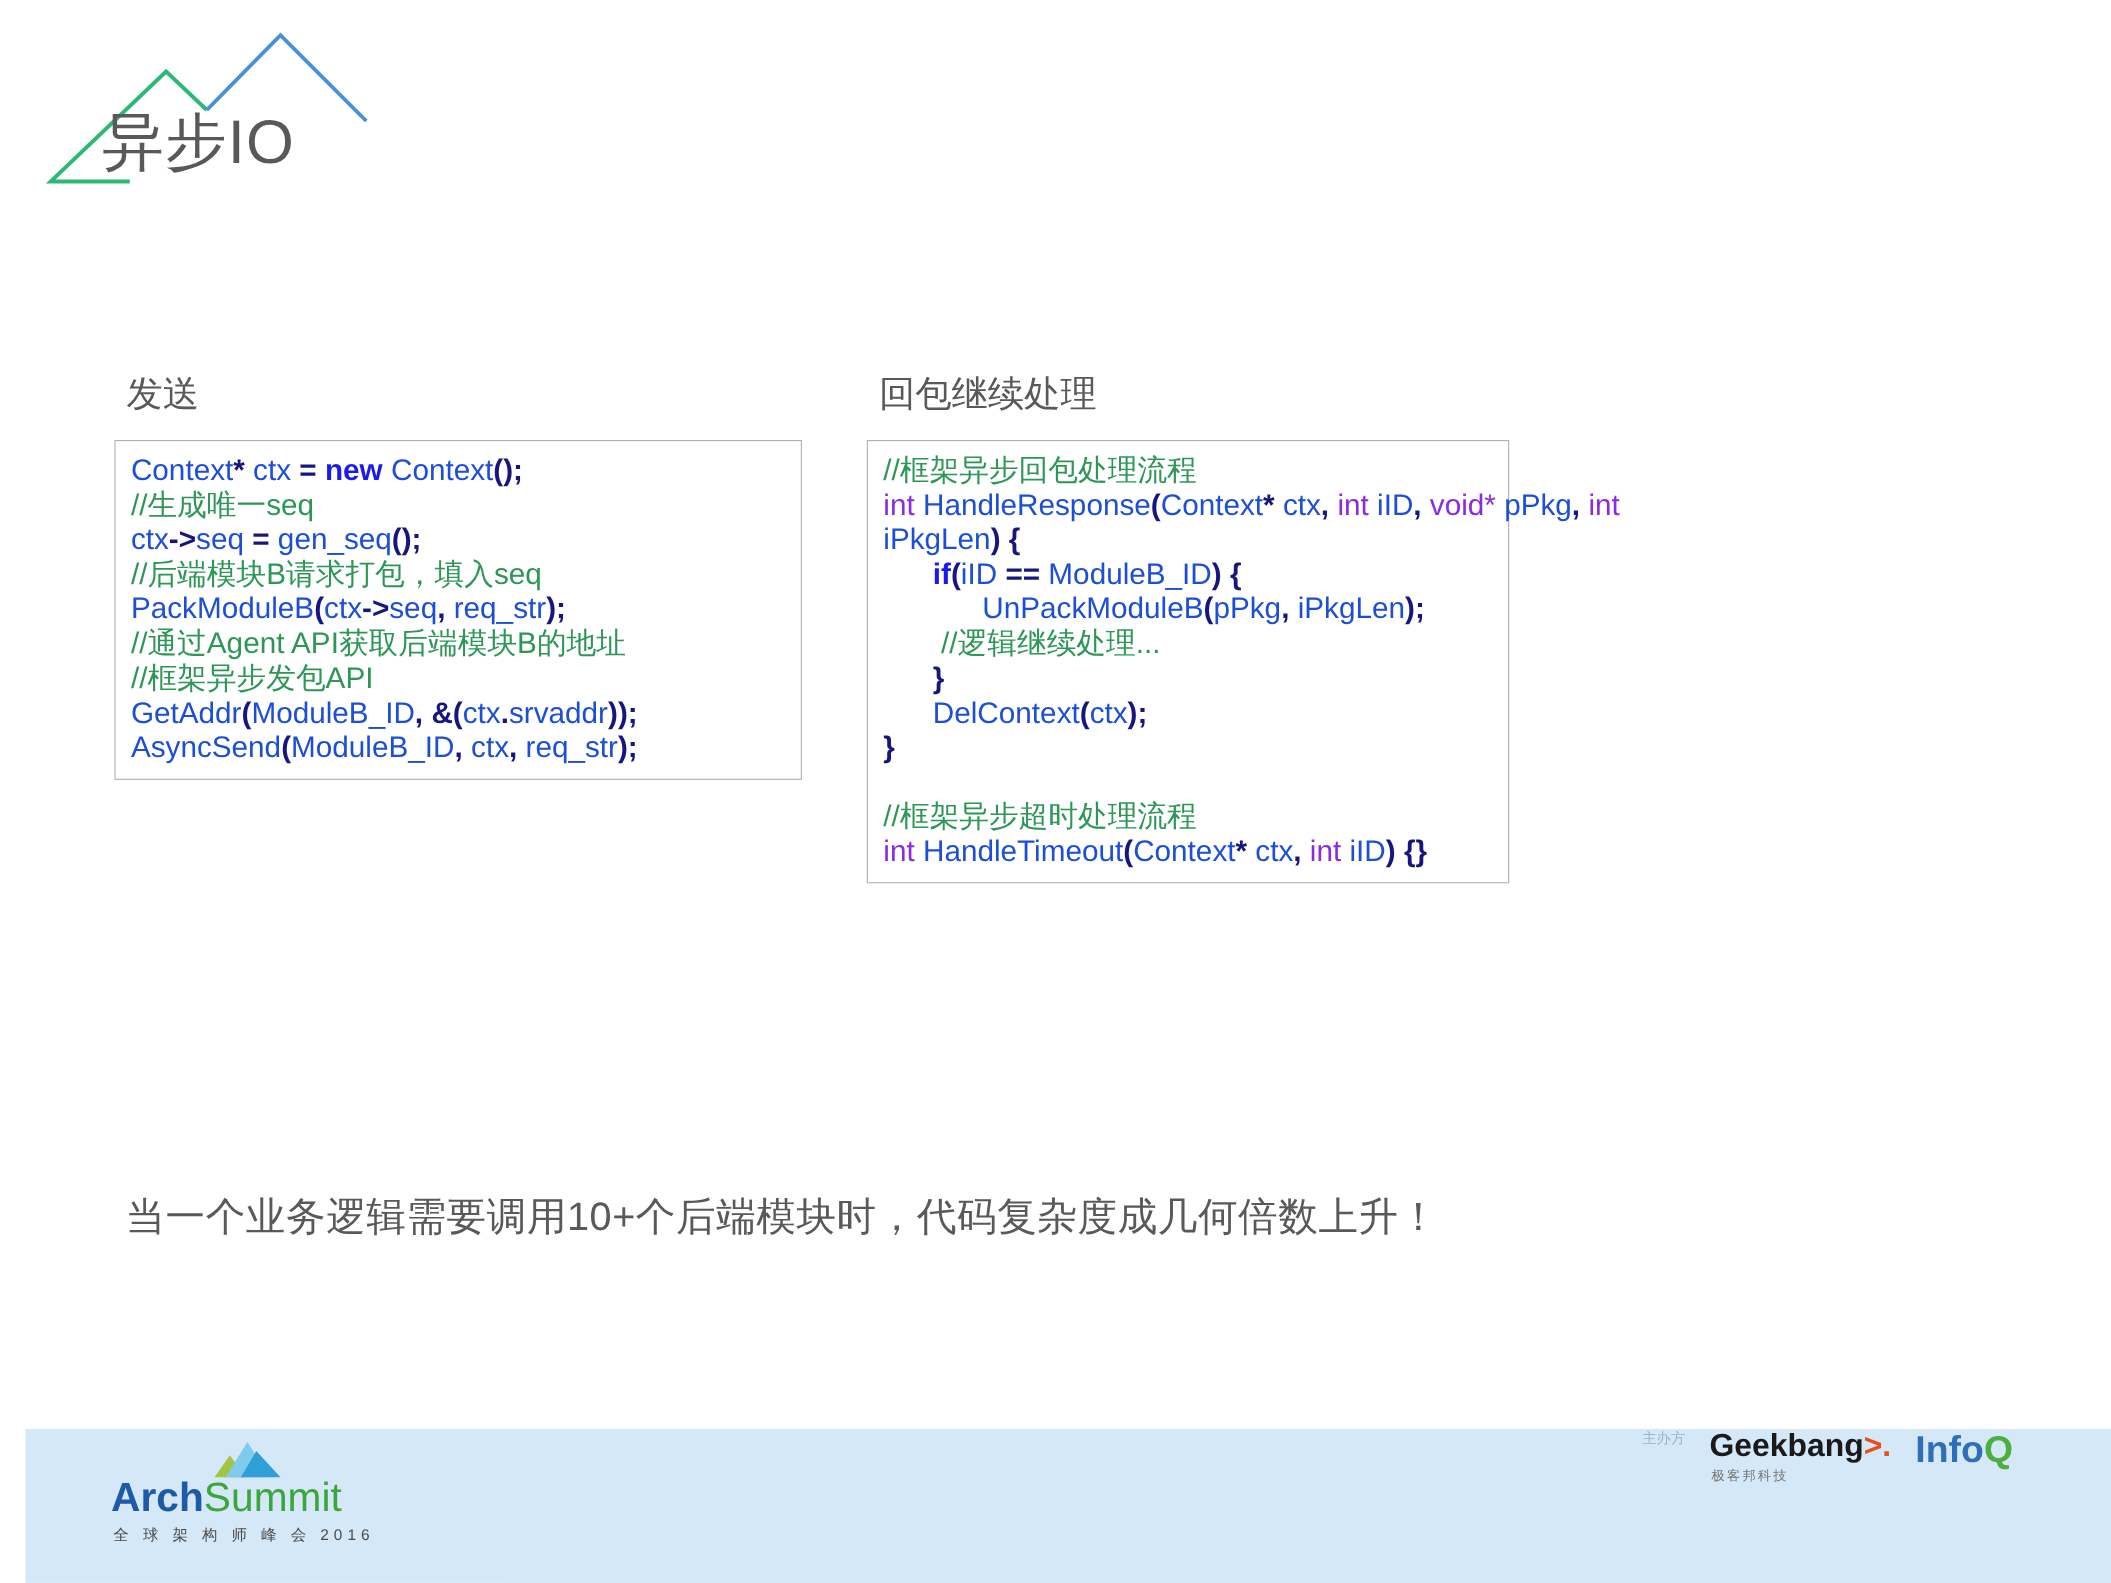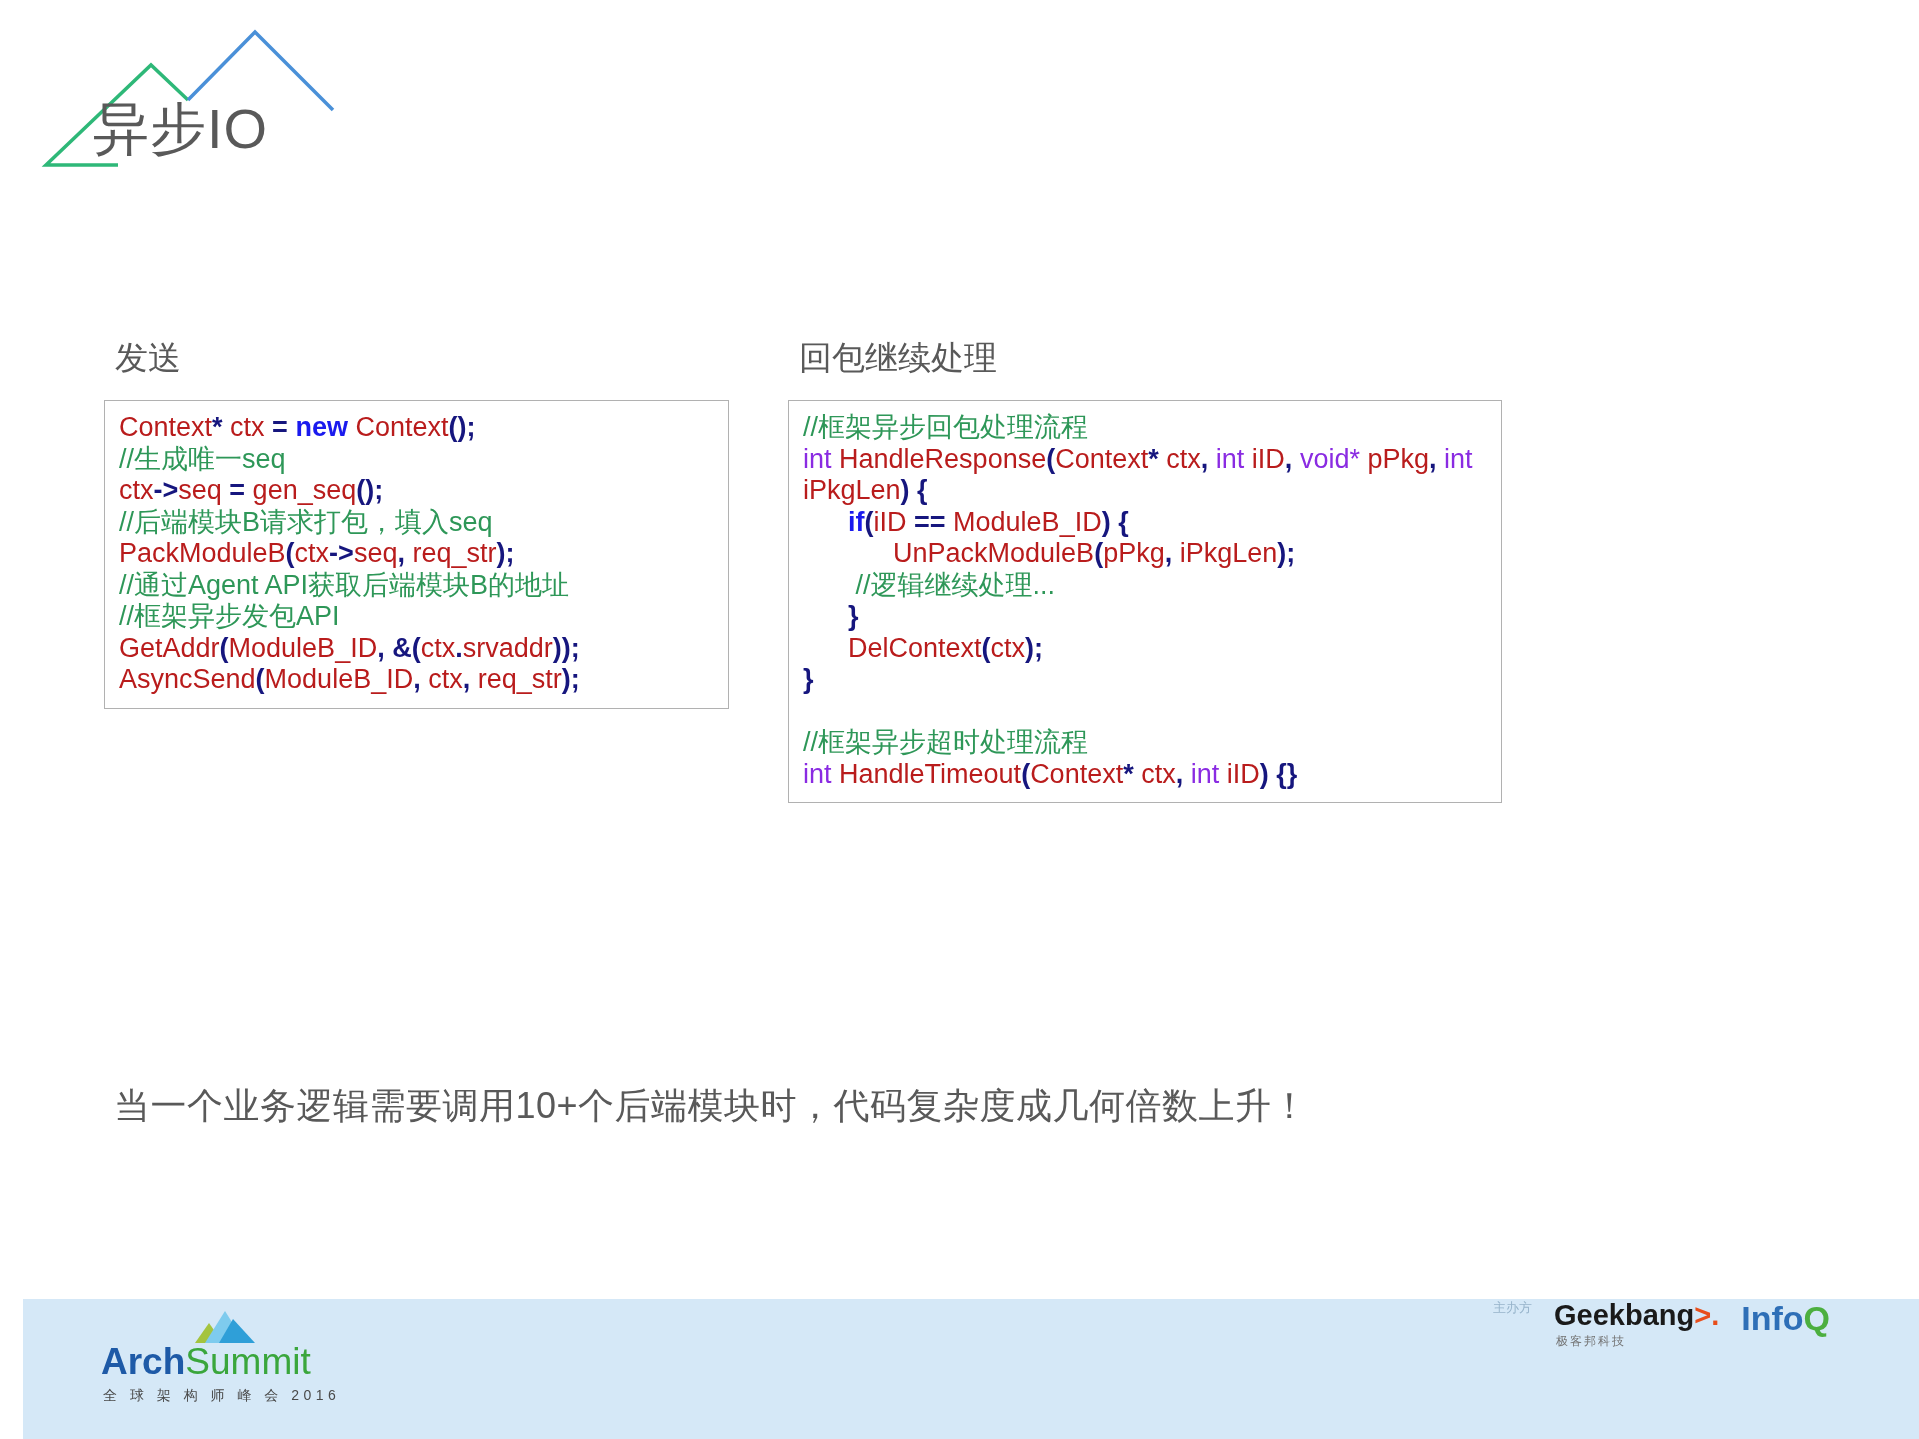--- a/index.html
+++ b/index.html
@@ -15,37 +15,37 @@
   .brand-mark { position:absolute; left:18px; top:8px; }
   .page-title {
     position:absolute; left:93px; top:92px;
     font-size:56px; color:#595959; font-weight:400;
     letter-spacing:1px;
   }
 
   
   .col { position:absolute; top:336px; }
   .col-left  { left:104px; width:625px; }
-  .col-right { left:788px; width:714px; }
+  .col-right { left:788px; width:584px; }
   .section-heading {
     font-size:33px; color:#595959; font-weight:400;
     margin:0 0 0 11px; height:64px;
   }
   .code-box {
     background:#ffffff;
     border:1px solid #b1b1b1;
     padding:11px 14px 12px 14px;
   }
   .code-line {
     white-space:pre;
     font-size:27px;
     line-height:31.5px;
     color:#141414;
   }
-  .tk-p { color:#b91c1c; }
+  .tk-p { color:#1d4ed8; }
   .tk-c { color:#2e9758; }
   .tk-k { color:#1a1aee; font-weight:bold; }
   .tk-o { color:#16167e; font-weight:bold; }
   .tk-t { color:#8a2be2; }
 
   
   .slogan {
     position:absolute; left:114px; top:1082px;
     font-size:36px; color:#595959; letter-spacing:0.5px;
   }

